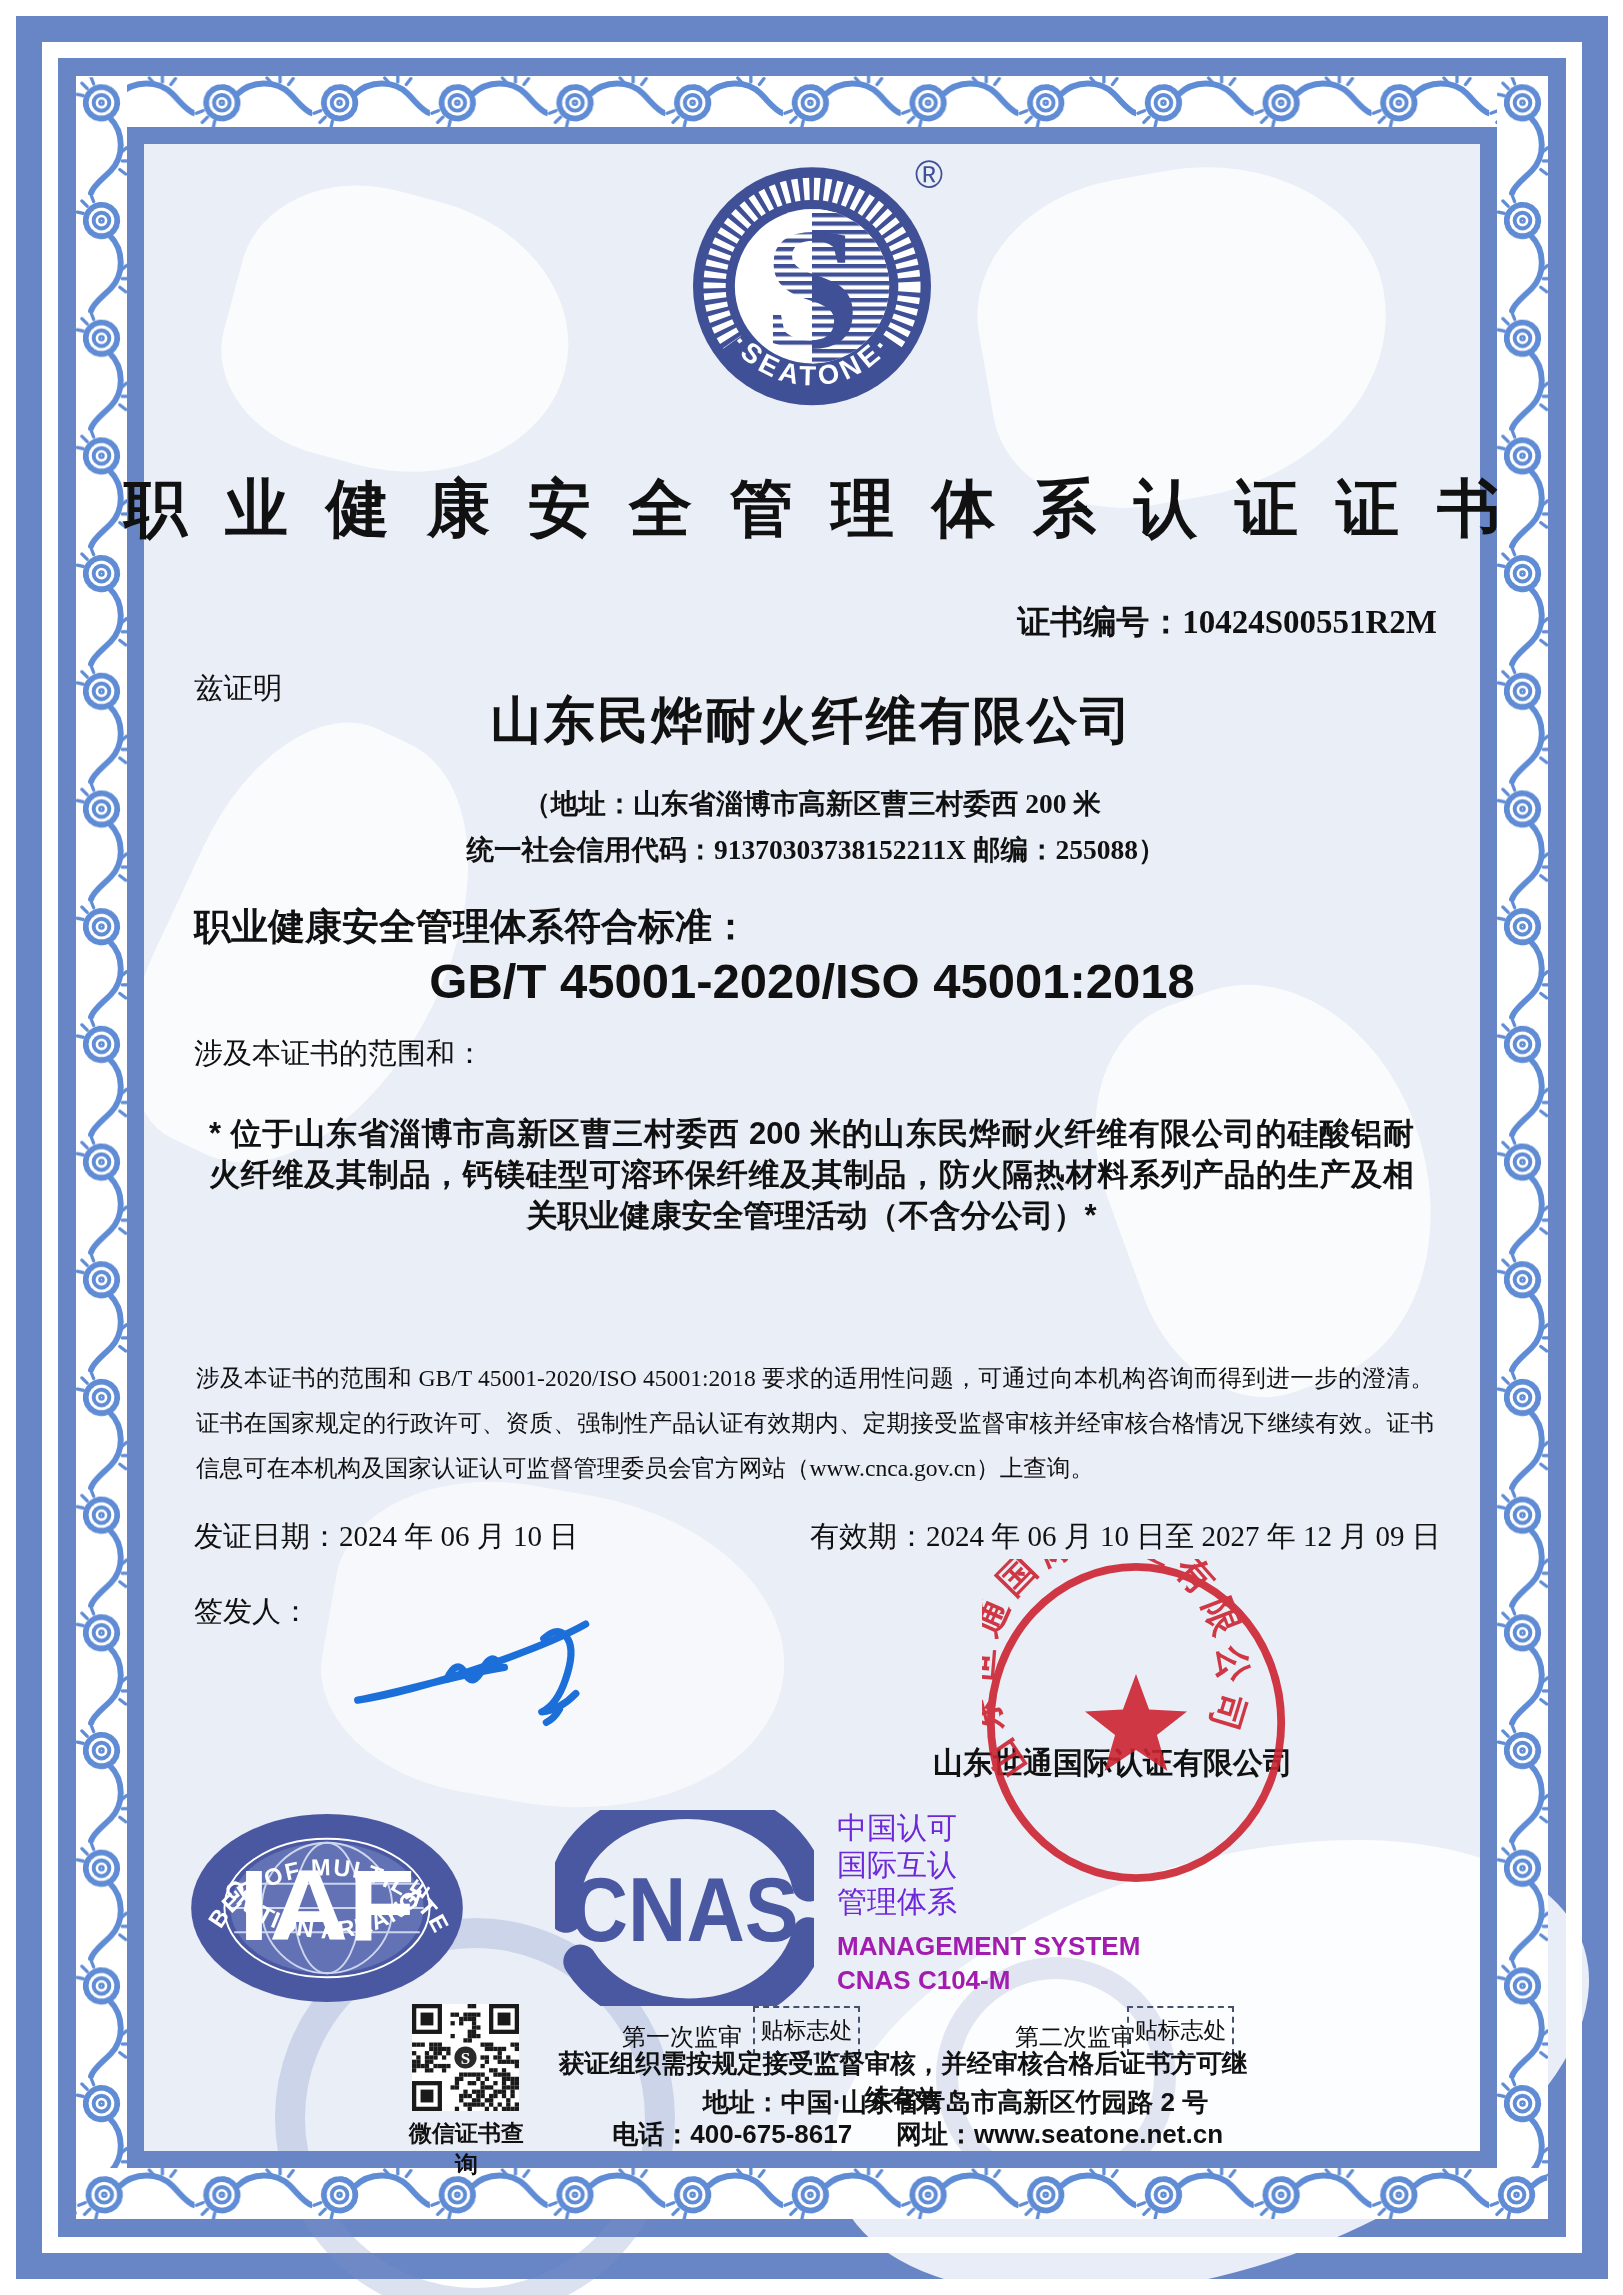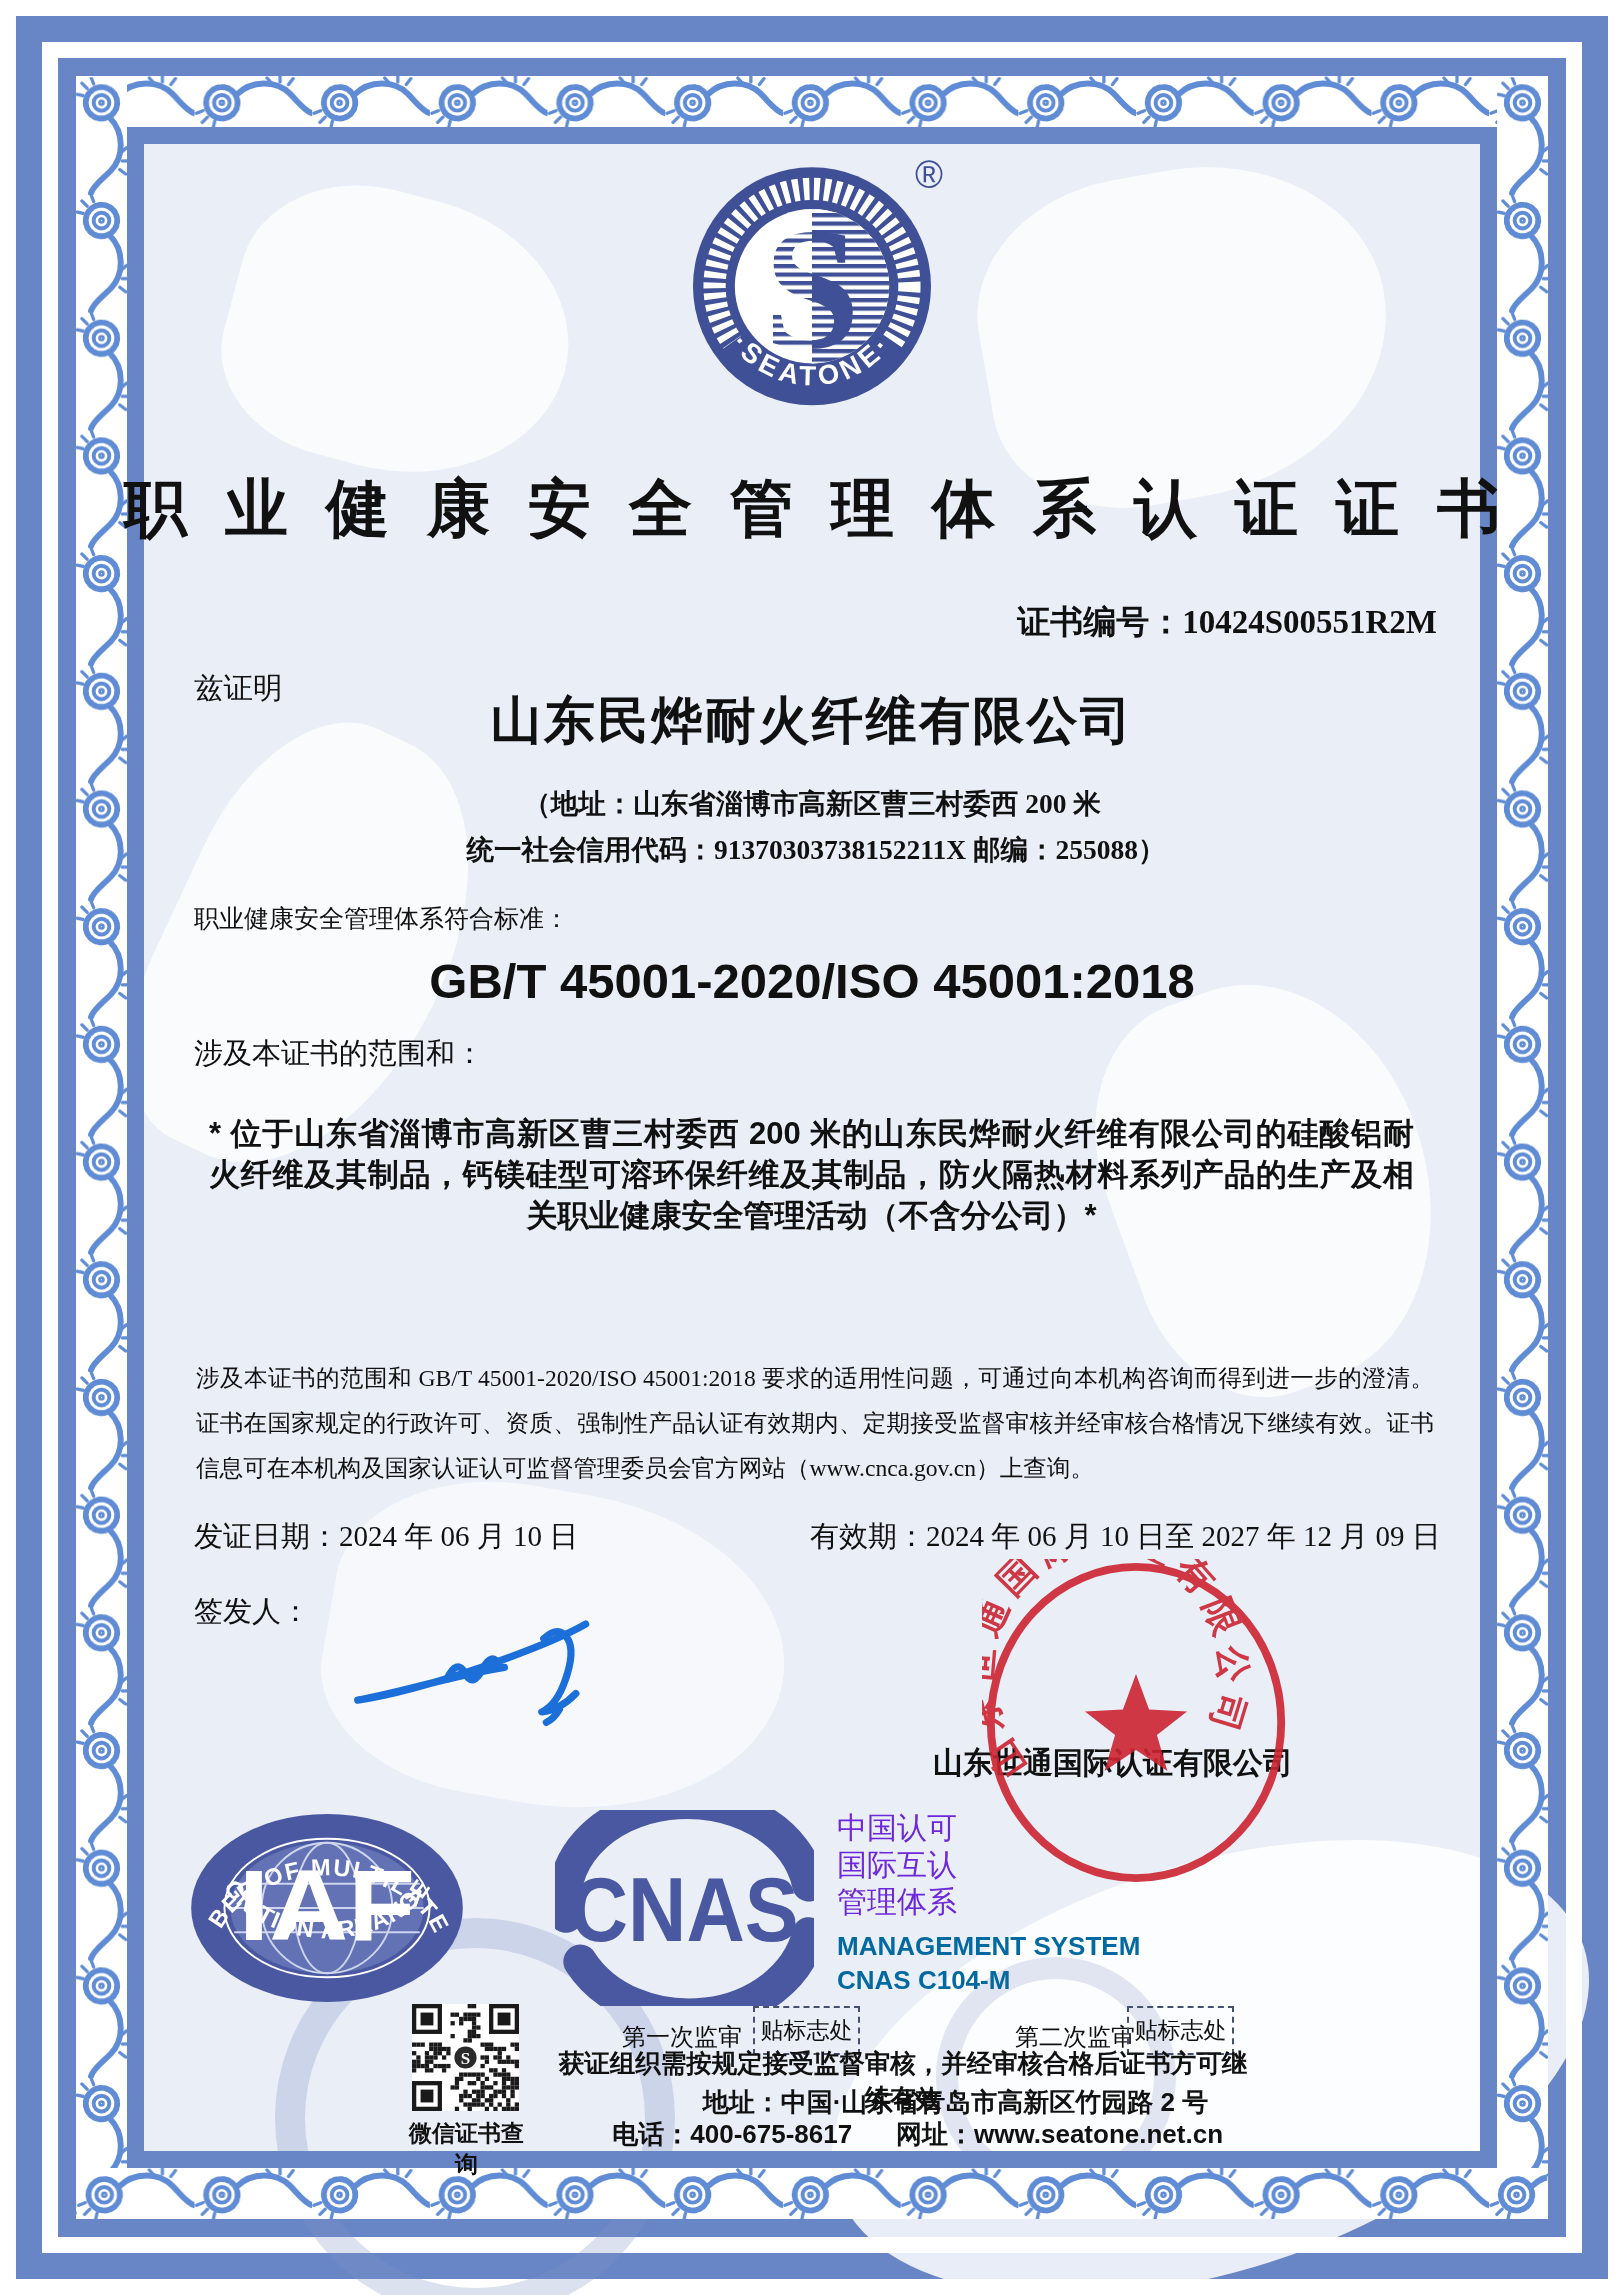--- a/index.html
+++ b/index.html
@@ -17,38 +17,38 @@
   .blob{position:absolute;background:#ffffff;opacity:.75;border-radius:45% 55% 60% 40%;z-index:1;}
   .ring{position:absolute;border-radius:50%;z-index:1;}
   
   .t-title{top:466px;left:0;right:-38px;text-align:center;font-size:63px;font-weight:bold;
            letter-spacing:38px;z-index:6;}
   .t-certno{top:600px;right:187px;font-size:33px;font-weight:bold;z-index:6;}
   .t-certify{top:669px;left:194px;font-size:29.5px;z-index:6;}
   .t-company{top:687px;left:0;right:0;text-align:center;font-size:51px;font-weight:bold;letter-spacing:2.6px;z-index:6;}
   .t-addr{top:786px;left:0;right:0;text-align:center;font-size:27.5px;font-weight:bold;z-index:6;}
   .t-credit{top:832px;left:0;right:0;text-align:center;font-size:27.5px;font-weight:bold;z-index:6;padding-left:8px;}
-  .t-stdlabel{top:902px;left:194px;font-size:25px;z-index:6;}
+  .t-stdlabel{top:902px;left:194px;font-size:37px;z-index:6;font-weight:bold;}
   .t-standard{top:953px;left:0;right:0;text-align:center;font-size:49px;font-weight:bold;
               font-family:"Liberation Sans","DejaVu Sans",sans-serif;z-index:6;}
   .t-scopelabel{top:1034px;left:194px;font-size:29px;z-index:6;}
   .t-scope{top:1113px;left:209px;width:1205px;font-size:31px;font-weight:bold;line-height:41px;
            font-family:"Liberation Sans","DejaVu Sans",sans-serif;text-align:justify;text-align-last:center;z-index:6;}
   .t-notes{top:1356px;left:196px;width:1238px;font-size:23.6px;line-height:45px;text-align:justify;z-index:6;}
   .t-issue{top:1517px;left:194px;font-size:29px;z-index:6;}
   .t-valid{top:1517px;left:810px;font-size:29px;z-index:6;}
   .t-signer{top:1592px;left:194px;font-size:29px;z-index:6;}
   .t-issuername{top:1743px;left:910px;width:406px;text-align:center;font-size:30px;font-weight:bold;z-index:6;}
   .sig{top:1611px;left:342px;z-index:7;}
   .stamp{top:1559px;left:982px;z-index:8;opacity:.9;}
   .iaf{top:1812px;left:188px;z-index:5;}
   .cnas{top:1810px;left:555px;z-index:5;}
   .cnastext{top:1809px;left:837px;z-index:6;font-family:"Liberation Sans","DejaVu Sans",sans-serif;}
   .cnastext .zh{font-size:30px;line-height:37px;color:#6d28d9;}
-  .cnastext .en{font-size:26px;font-weight:bold;line-height:34px;margin-top:9.2px;color:#0369a1;}
+  .cnastext .en{font-size:26px;font-weight:bold;line-height:34px;margin-top:9.2px;color:#a21caf;}
   .qr{top:2004px;left:412px;z-index:6;}
   .t-qrlabel{top:2118px;left:401px;width:131px;text-align:center;font-size:23px;font-weight:bold;z-index:6;}
   .t-audit1{top:2021px;left:622px;font-size:24px;z-index:6;}
   .t-audit2{top:2021px;left:995px;font-size:24px;z-index:6;margin-left:20px;}
   .sticker-box{top:2006px;width:103px;height:45px;border:2px dashed #44506e;z-index:6;
                display:flex;align-items:center;justify-content:center;font-size:23px;}
   .box1{left:753px;} .box2{left:1127px;}
   .t-auditnote{top:2046px;left:556px;width:694px;text-align:center;font-size:25.5px;font-weight:bold;
                font-family:"Liberation Sans","DejaVu Sans",sans-serif;z-index:6;}
   .t-footaddr{top:2085px;left:628px;width:655px;text-align:center;font-size:26px;font-weight:bold;

